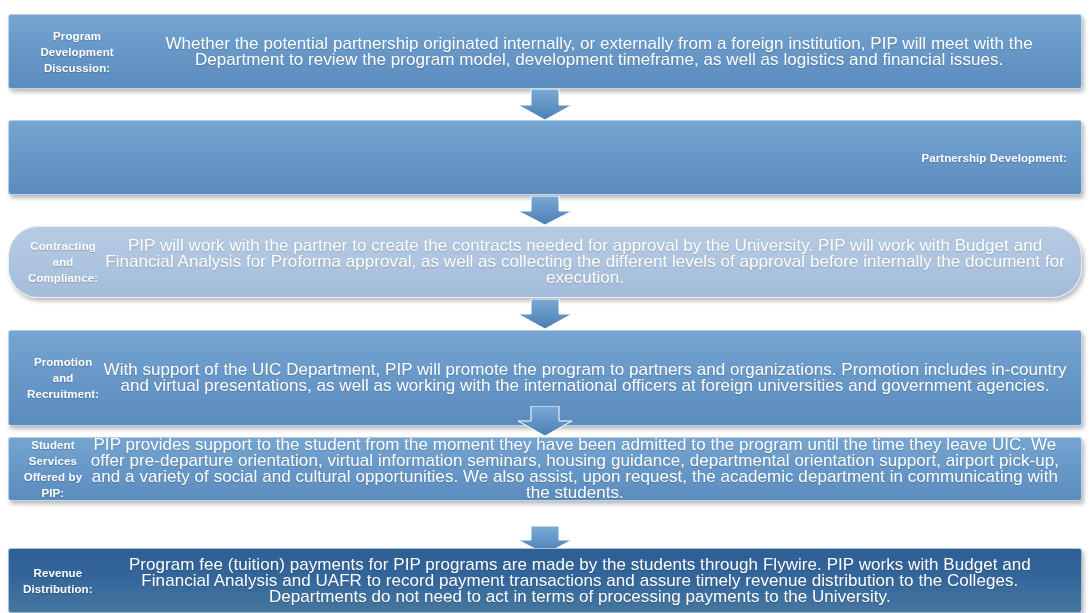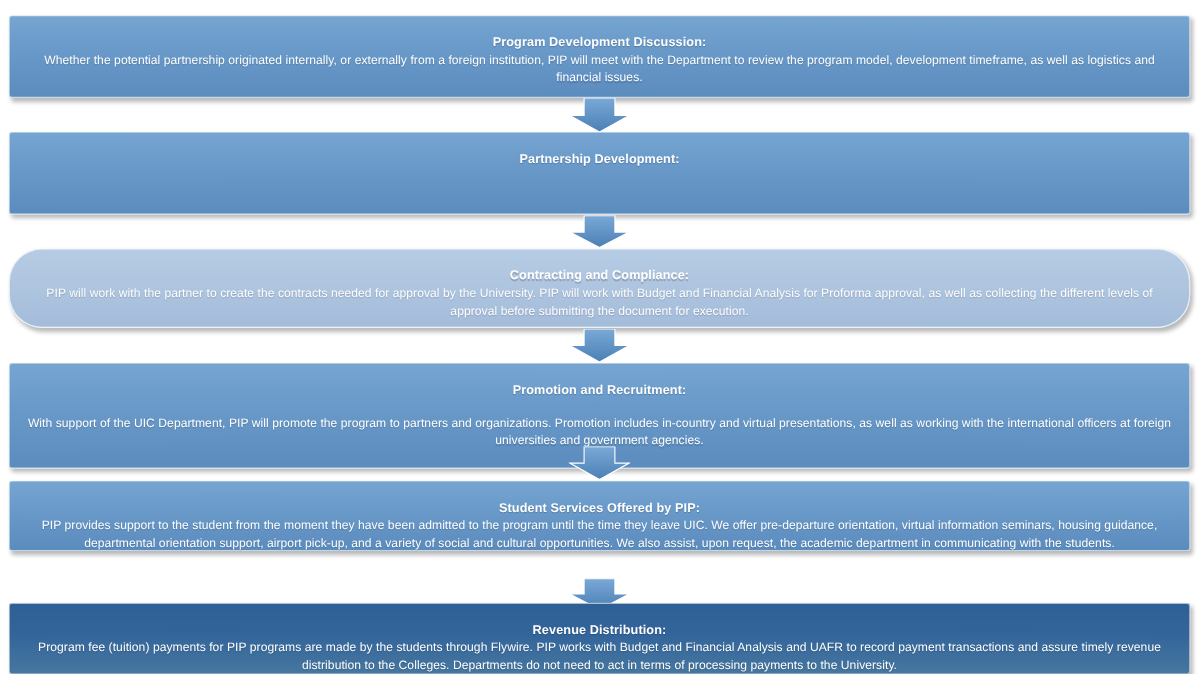--- a/index.html
+++ b/index.html
@@ -22,38 +22,38 @@
 
   .stage {
     position: absolute;
     left: 8px;
     width: 1074px;
     box-sizing: border-box;
     border-radius: 3px;
     border: 1px solid rgba(255,255,255,0.55);
     box-shadow: 2px 3px 4px rgba(0,0,0,0.28);
     display: flex;
-    flex-direction: column;
+    flex-direction: row;
     align-items: center;
-    justify-content: space-between;
+    justify-content: flex-end;
     text-align: center;
     color: #ffffff;
-    padding: 16px 14px;
+    padding: 2px 14px;
   }
 
   .stage .title {
     font-weight: bold;
     font-size: 11.5px;
     line-height: 16px;
     letter-spacing: 0.1px;
     text-shadow: 0 1px 1px rgba(0,0,0,0.22);
   }
 
   .stage .body {
-    font-size: 11px;
+    font-size: 17px;
     line-height: 16px;
     letter-spacing: 0.05px;
     text-shadow: 0 1px 1px rgba(0,0,0,0.18);
   }
 
   
   .tone-normal {
     background: linear-gradient(180deg, #76a5d2 0%, #6b9bca 35%, #5b8cbe 100%);
   }
   .tone-light {
@@ -120,21 +120,21 @@
           <stop offset="0%" stop-color="#7aa9d6"></stop>
           <stop offset="100%" stop-color="#4b7fb5"></stop>
         </linearGradient>
       </defs>
       <polygon points="14,0 42,0 42,15 55,15 28,29 1,15 14,15" fill="url(#ag2)" stroke="#ffffff" stroke-width="1"></polygon>
     </svg>
   </div>
 
   <div id="stage-3" class="stage tone-light">
     <div class="title">Contracting and Compliance:</div>
-    <div class="body">PIP will work with the partner to create the contracts needed for approval by the University. PIP will work with Budget and Financial Analysis for Proforma approval, as well as collecting the different levels of approval before submitting the document for execution.</div>
+    <div class="body">PIP will work with the partner to create the contracts needed for approval by the University. PIP will work with Budget and Financial Analysis for Proforma approval, as well as collecting the different levels of approval before internally the document for execution.</div>
   </div>
 
   <div id="arrow-3" class="arrow">
     <svg width="56" height="31" viewBox="0 0 56 31" xmlns="http://www.w3.org/2000/svg">
       <defs>
         <linearGradient id="ag3" x1="0" y1="0" x2="0" y2="1">
           <stop offset="0%" stop-color="#7aa9d6"></stop>
           <stop offset="100%" stop-color="#4b7fb5"></stop>
         </linearGradient>
       </defs>

